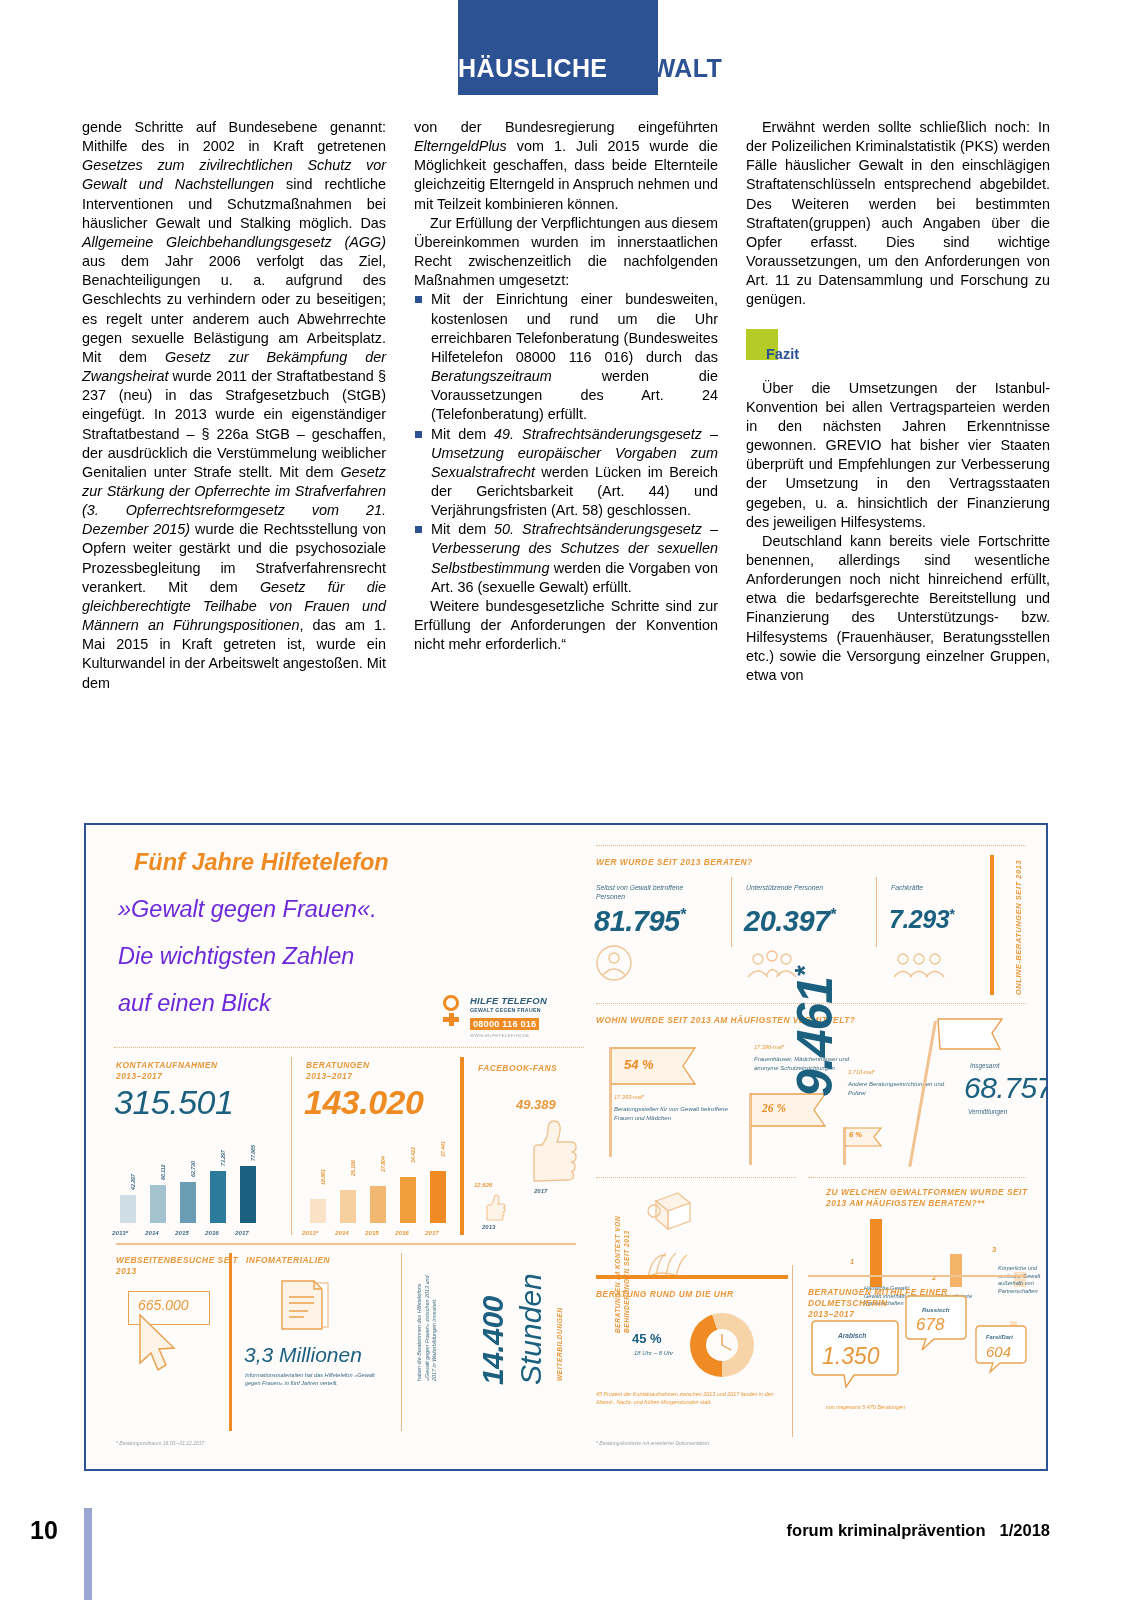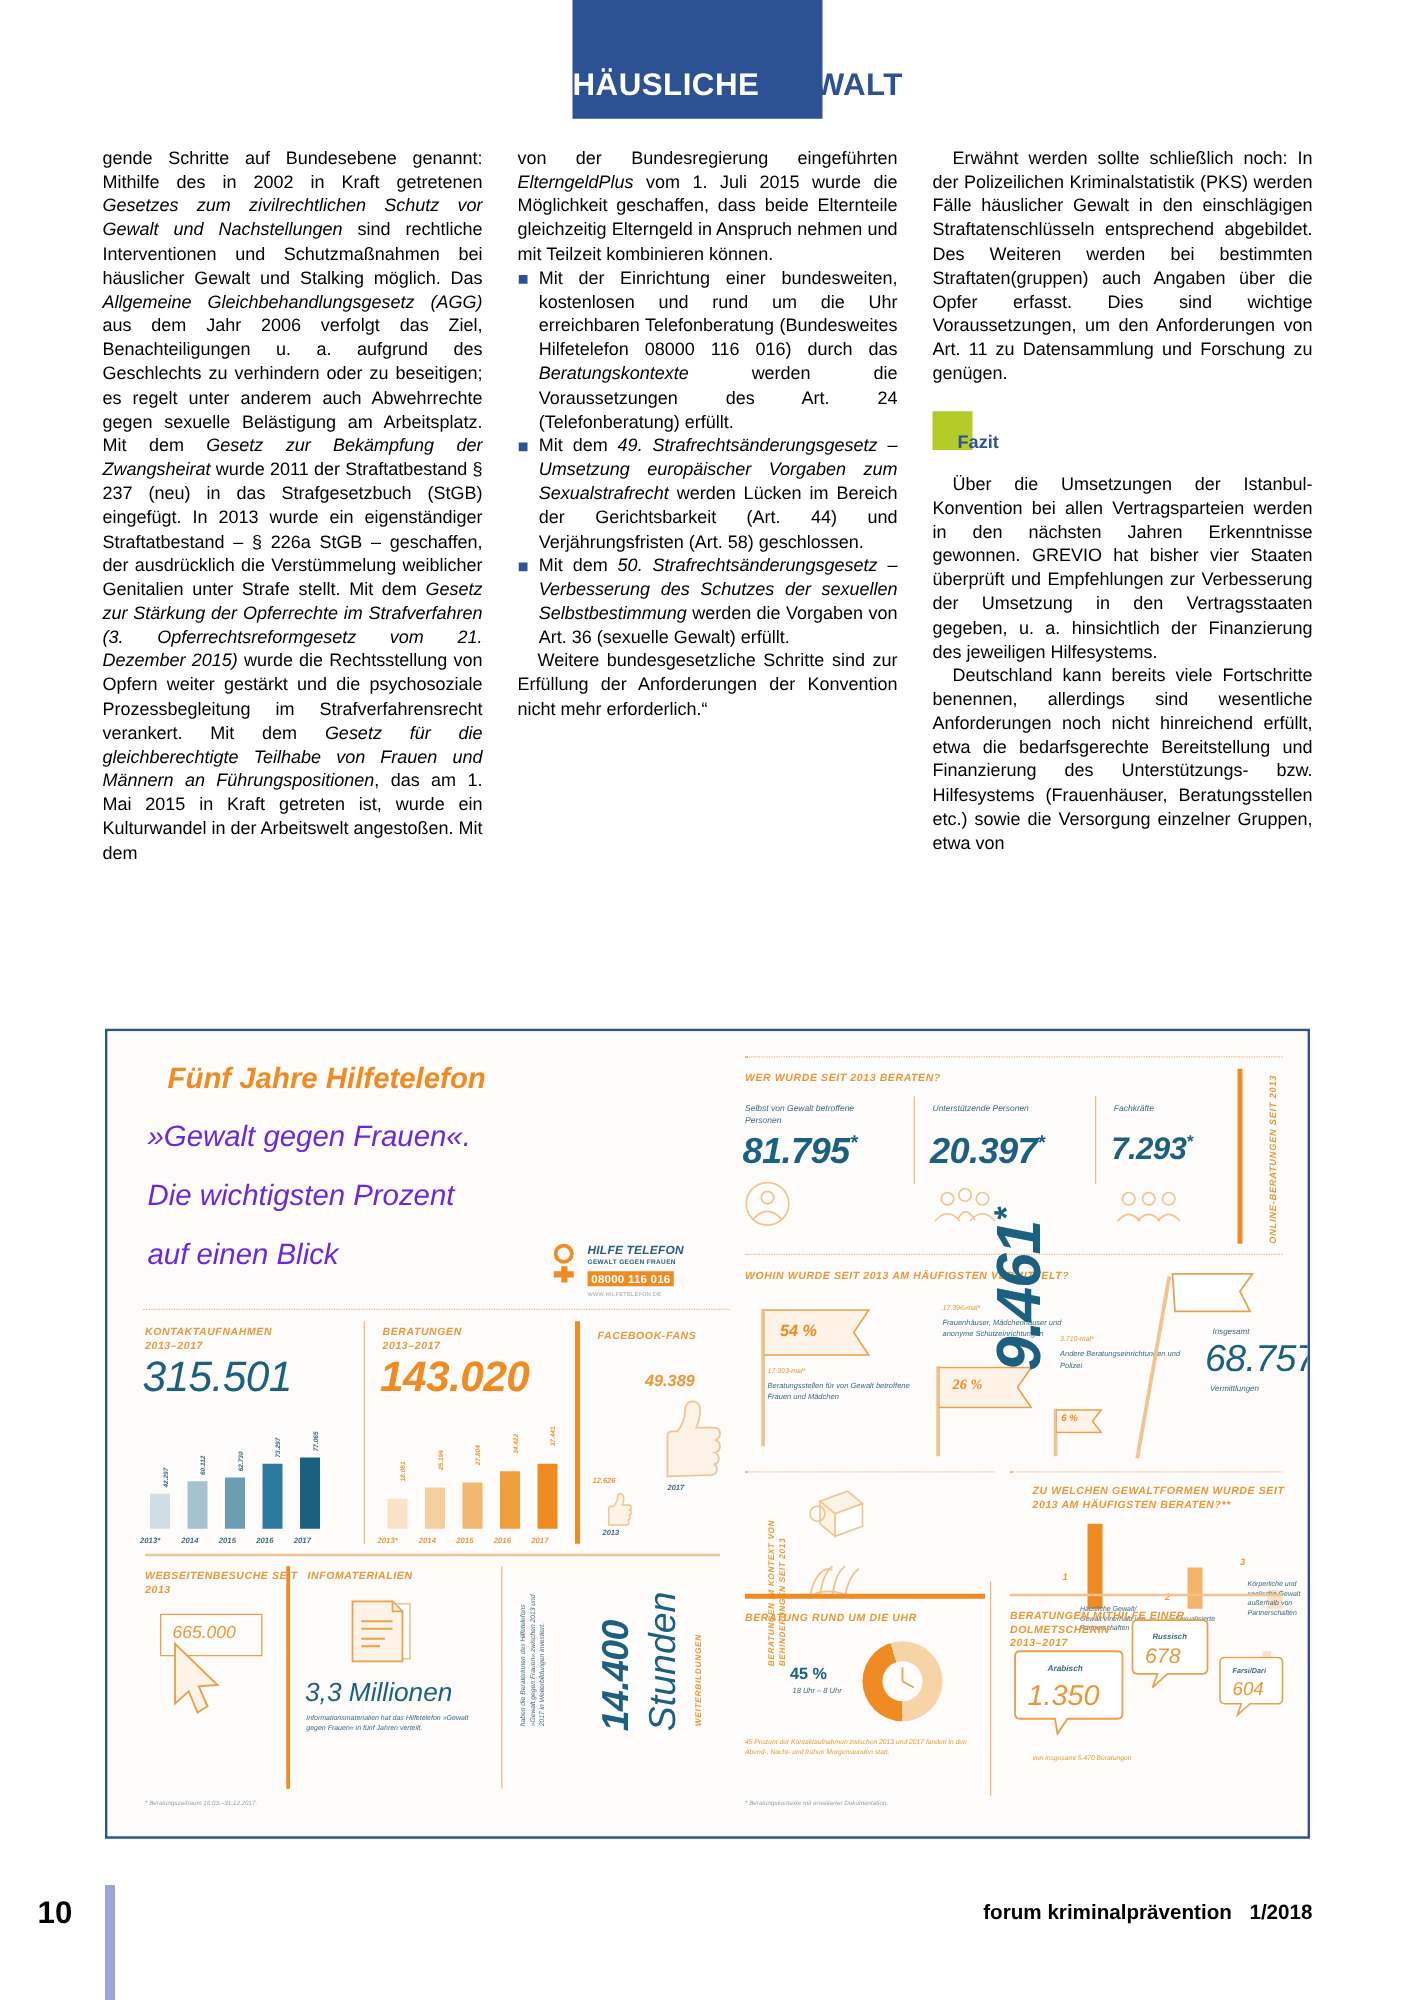--- a/index.html
+++ b/index.html
@@ -159,22 +159,23 @@
   </div>
 
   <div class="cols">
 
     <div class="col">
       <p><span>gende Schritte auf Bundesebene genannt: Mithilfe des in 2002 in Kraft getretenen </span><i>Gesetzes zum zivilrechtlichen Schutz vor Gewalt und Nachstellungen</i><span> sind rechtliche Interventionen und Schutzmaßnahmen bei häuslicher Gewalt und Stalking möglich. Das </span><i>Allgemeine Gleichbehandlungsgesetz (AGG)</i><span> aus dem Jahr 2006 verfolgt das Ziel, Benachteiligungen u. a. aufgrund des Geschlechts zu verhindern oder zu beseitigen; es regelt unter anderem auch Abwehrrechte gegen sexuelle Belästigung am Arbeitsplatz. Mit dem </span><i>Gesetz zur Bekämpfung der Zwangsheirat</i><span> wurde 2011 der Straftatbestand § 237 (neu) in das Strafgesetzbuch (StGB) eingefügt. In 2013 wurde ein eigenständiger Straftatbestand – § 226a StGB – geschaffen, der ausdrücklich die Verstümmelung weiblicher Genitalien unter Strafe stellt. Mit dem </span><i>Gesetz zur Stärkung der Opferrechte im Strafverfahren (3. Opferrechtsreformgesetz vom 21. Dezember 2015)</i><span> wurde die Rechtsstellung von Opfern weiter gestärkt und die psychosoziale Prozessbegleitung im Strafverfahrensrecht verankert. Mit dem </span><i>Gesetz für die gleichberechtigte Teilhabe von Frauen und Männern an Führungspositionen</i><span>, das am 1. Mai 2015 in Kraft getreten ist, wurde ein Kulturwandel in der Arbeitswelt angestoßen. Mit dem</span></p>
     </div>
 
     <div class="col">
       <p><span>von der Bundesregierung eingeführten </span><i>ElterngeldPlus</i><span> vom 1. Juli 2015 wurde die Möglichkeit geschaffen, dass beide Elternteile gleichzeitig Elterngeld in Anspruch nehmen und mit Teilzeit kombinieren können.</span></p>
+      <p class="ind">Zur Erfüllung der Verpflichtungen aus diesem Übereinkommen wurden im innerstaatlichen Recht zwischenzeitlich die nachfolgenden Maßnahmen umgesetzt:</p>
       <ul class="bullets">
-        <li><span>Mit der Einrichtung einer bundesweiten, kostenlosen und rund um die Uhr erreichbaren Telefonberatung (Bundesweites Hilfetelefon 08000 116 016) durch das </span><i>Beratungskontexte</i><span> werden die Voraussetzungen des Art. 24 (Telefonberatung) erfüllt.</span></li>
+        <li><span>Mit der Einrichtung einer bundesweiten, kostenlosen und rund um die Uhr erreichbaren Telefonberatung (Bundesweites Hilfetelefon 08000 116 016) durch das </span><i>Beratungszeitraum</i><span> werden die Voraussetzungen des Art. 24 (Telefonberatung) erfüllt.</span></li>
         <li><span>Mit dem </span><i>49. Strafrechtsänderungsgesetz – Umsetzung europäischer Vorgaben zum Sexualstrafrecht</i><span> werden Lücken im Bereich der Gerichtsbarkeit (Art. 44) und Verjährungsfristen (Art. 58) geschlossen.</span></li>
         <li><span>Mit dem </span><i>50. Strafrechtsänderungsgesetz – Verbesserung des Schutzes der sexuellen Selbstbestimmung</i><span> werden die Vorgaben von Art. 36 (sexuelle Gewalt) erfüllt.</span></li>
       </ul>
       <p class="ind">Weitere bundesgesetzliche Schritte sind zur Erfüllung der Anforderungen der Konvention nicht mehr erforderlich.“</p>
     </div>
 
     <div class="col">
       <p class="ind">Erwähnt werden sollte schließlich noch: In der Polizeilichen Kriminalstatistik (PKS) werden Fälle häuslicher Gewalt in den einschlägigen Straftatenschlüsseln entsprechend abgebildet. Des Weiteren werden bei bestimmten Straftaten(gruppen) auch Angaben über die Opfer erfasst. Dies sind wichtige Voraussetzungen, um den Anforderungen von Art. 11 zu Datensammlung und Forschung zu genügen.</p>
       <div class="fazit-wrap">
         <div class="fazit-sq"></div>
@@ -184,21 +185,21 @@
       <p class="ind">Deutschland kann bereits viele Fortschritte benennen, allerdings sind wesentliche Anforderungen noch nicht hinreichend erfüllt, etwa die bedarfsgerechte Bereitstellung und Finanzierung des Unterstützungs- bzw. Hilfesystems (Frauenhäuser, Beratungsstellen etc.) sowie die Versorgung einzelner Gruppen, etwa von</p>
     </div>
   </div>
 
   <div class="info-frame">
     <div class="info-inner">
 
       <div class="ig-title">
         <span class="l1">Fünf Jahre Hilfetelefon</span>
         <span class="l2">»Gewalt gegen Frauen«.</span>
-        <span class="l3">Die wichtigsten Prozent</span>
+        <span class="l3">Die wichtigsten Zahlen</span>
         <span class="l4">auf einen Blick</span>
       </div>
 
       <div class="ig-logo">
         <div class="logo-row">
           <div class="logo-mark">
             <div class="logo-ring"></div>
             <div class="logo-cross"></div>
           </div>
           <div>

